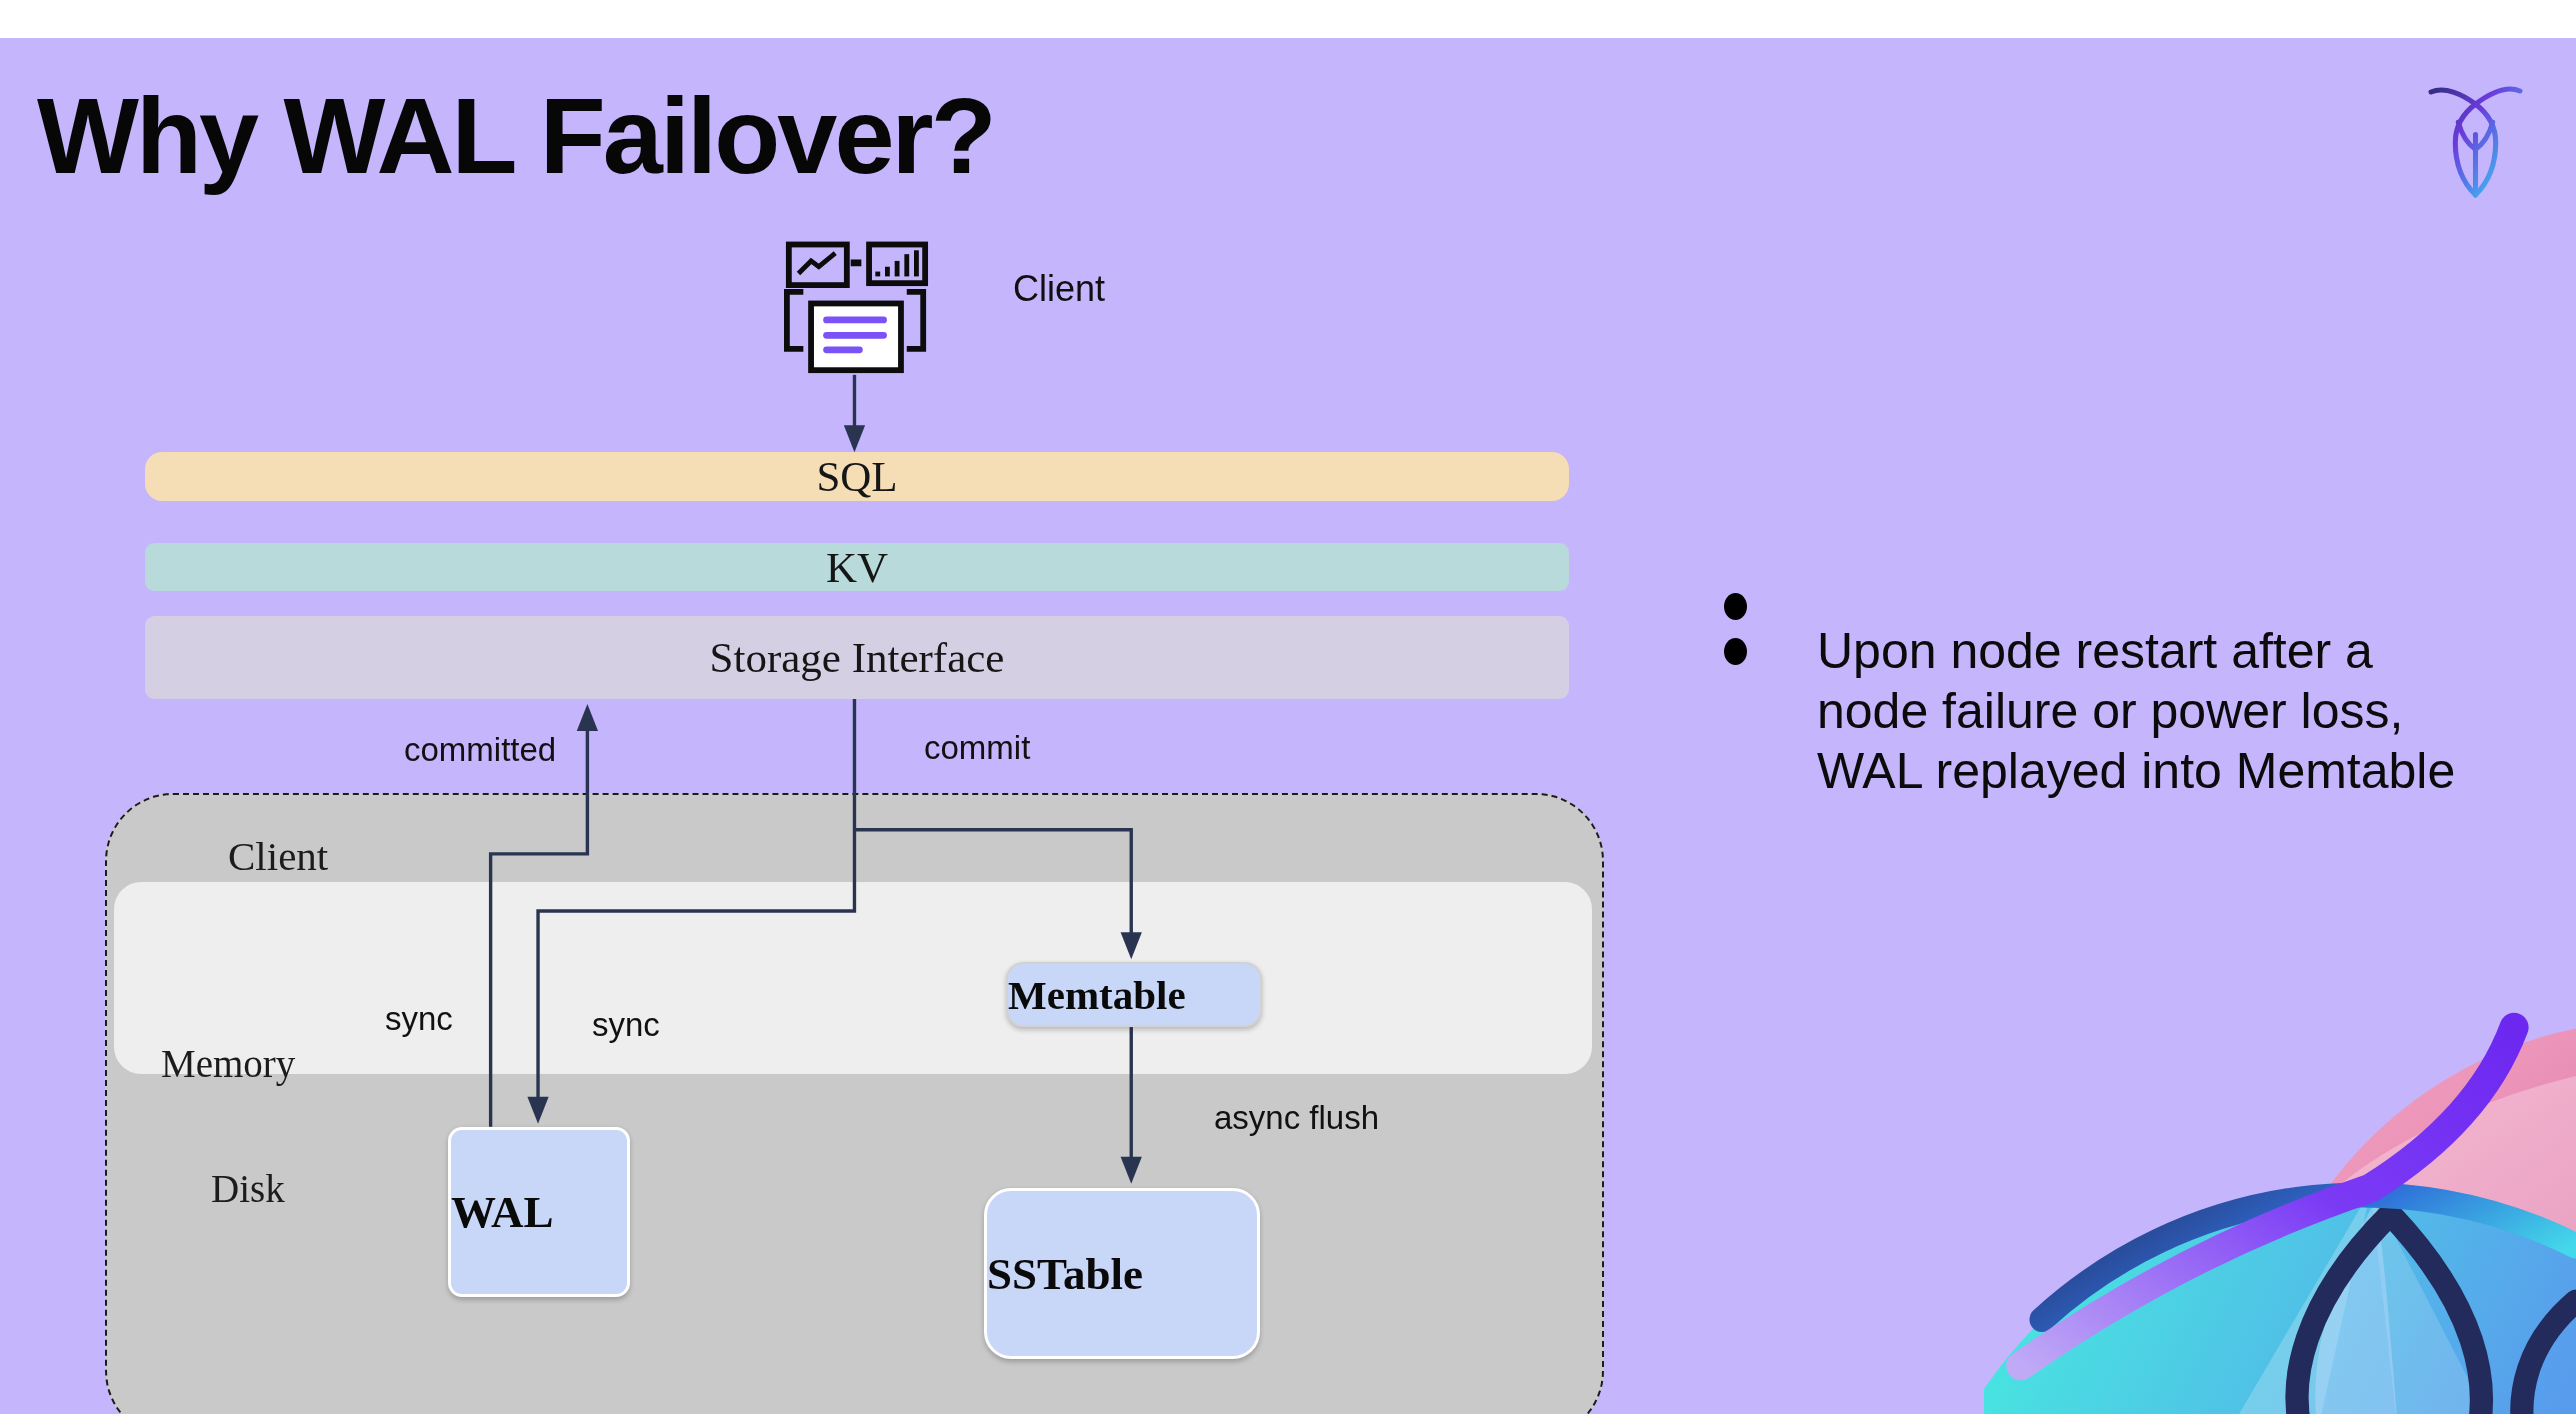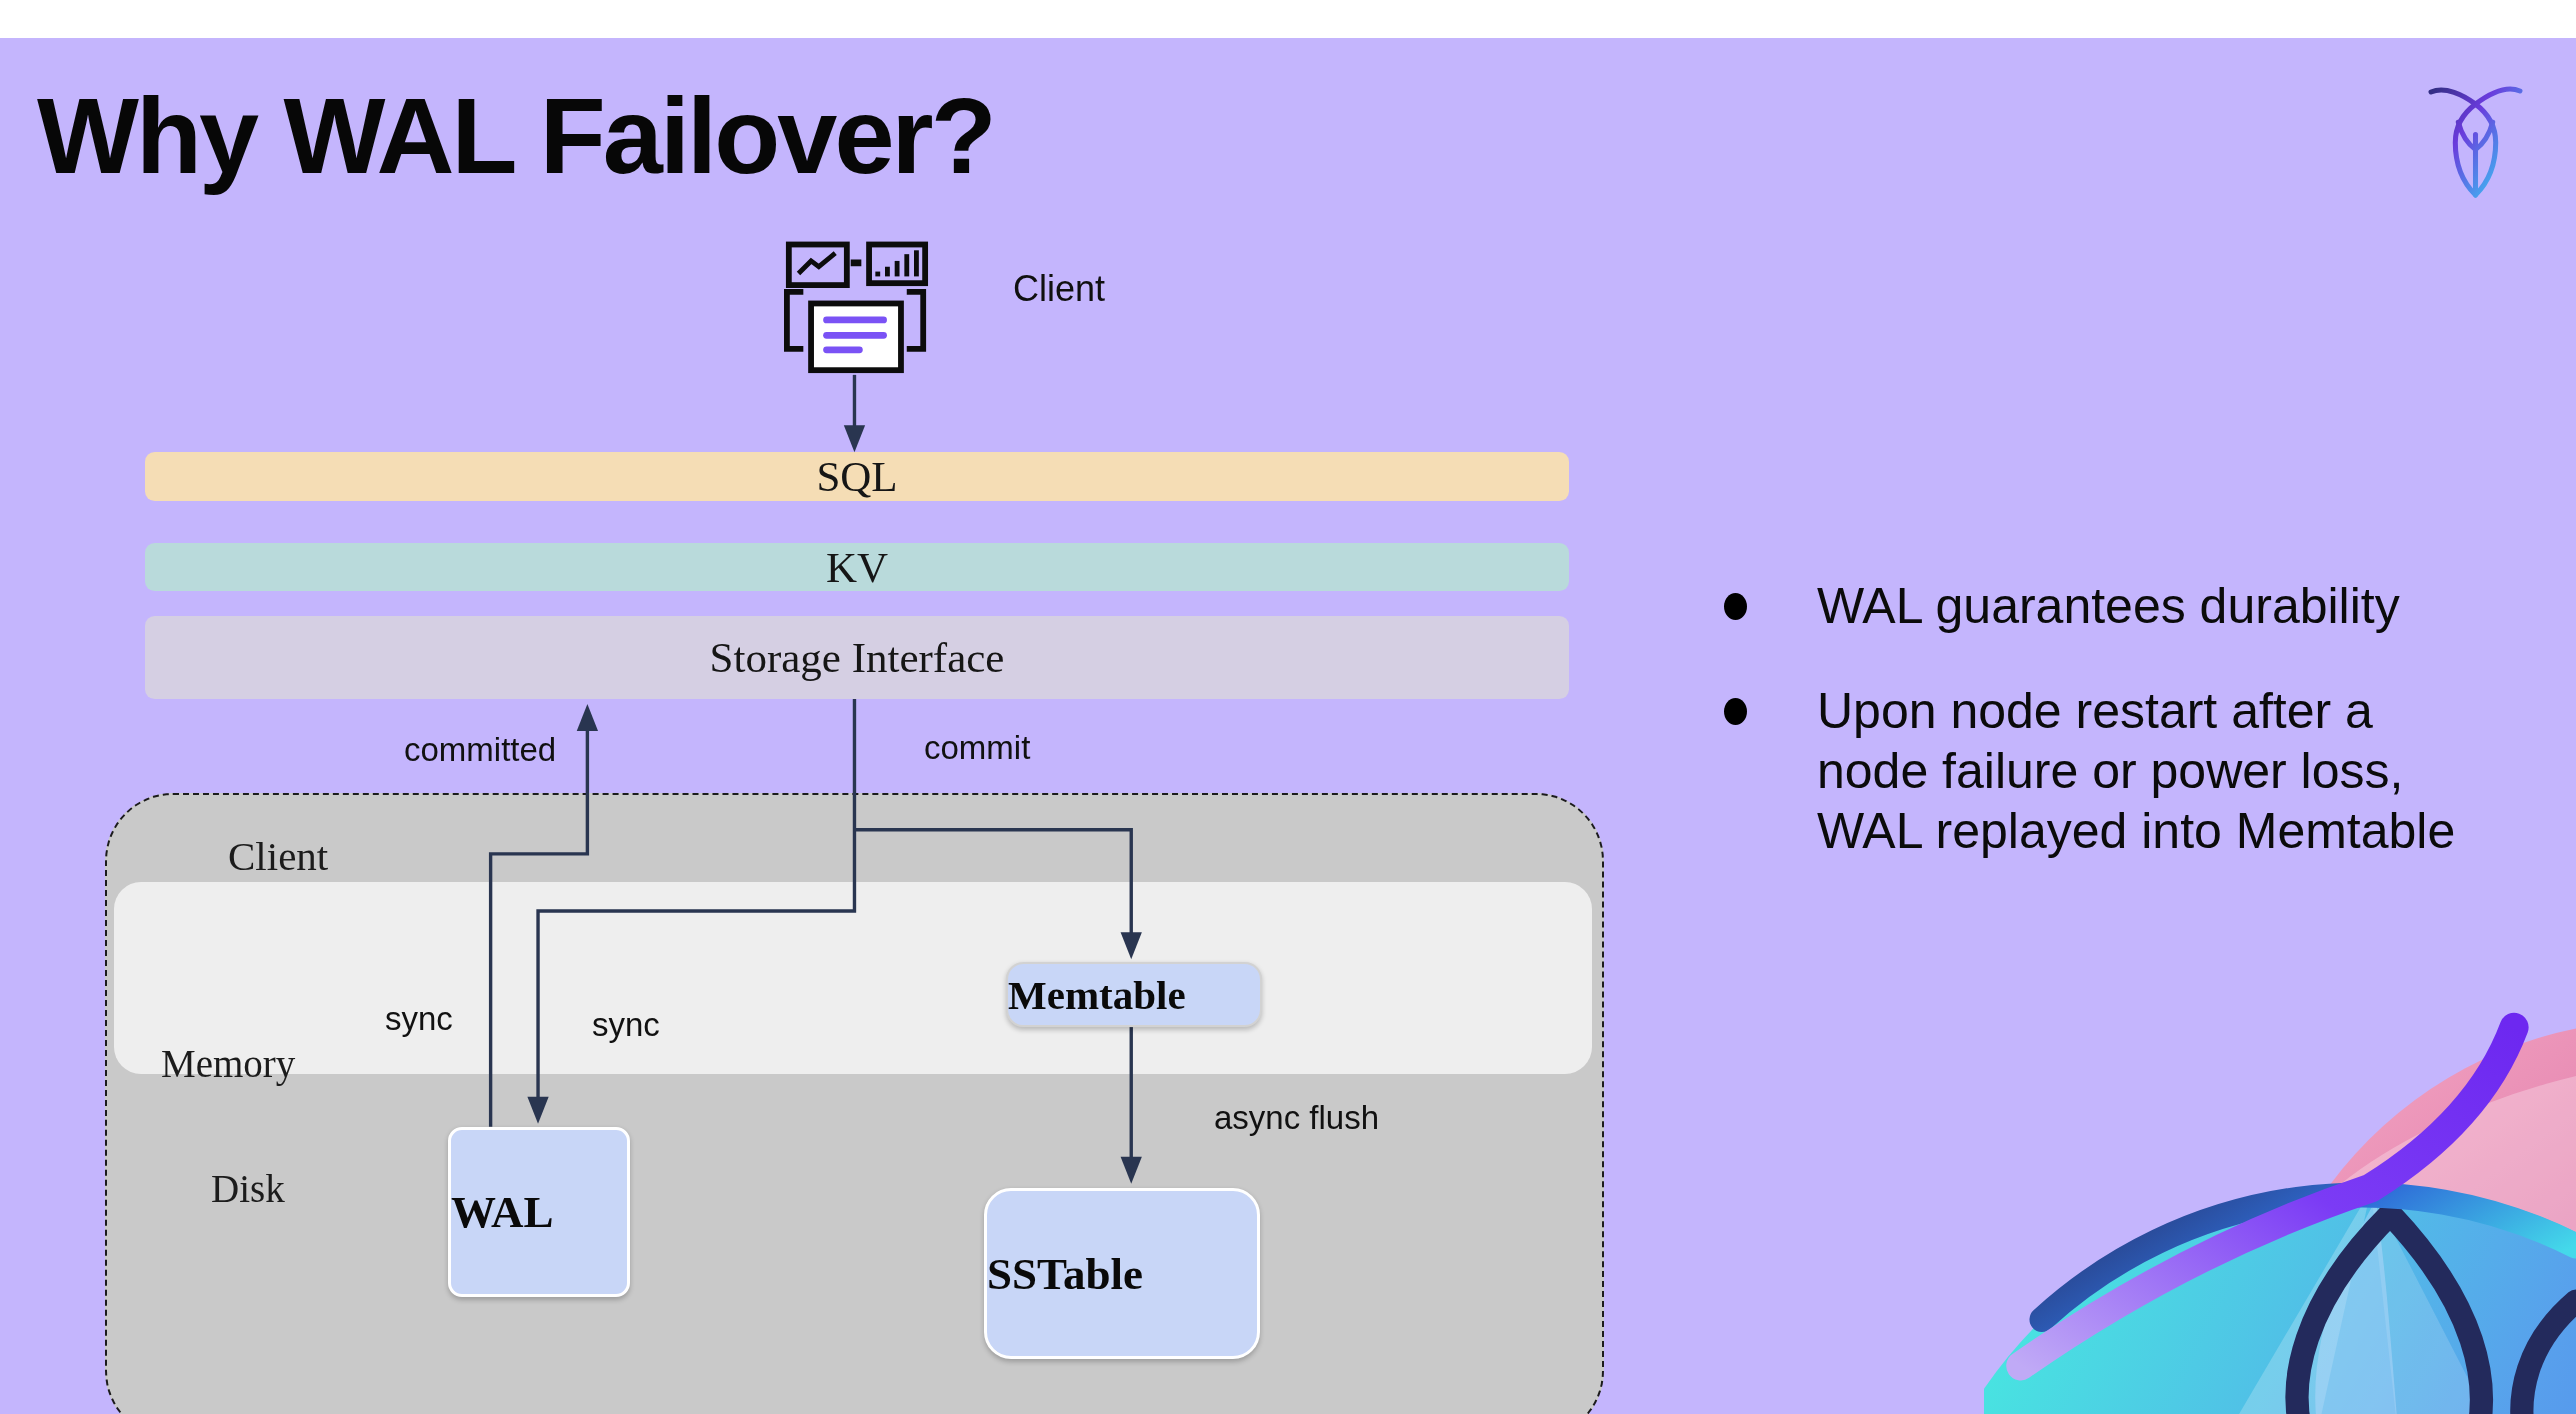--- a/index.html
+++ b/index.html
@@ -5,21 +5,21 @@
   html,body{margin:0;padding:0;background:#ffffff;}
   .slide{position:relative;width:2576px;height:1415px;background:#c4b5fd;overflow:hidden;
          font-family:"Liberation Sans","DejaVu Sans",sans-serif;margin-top:38px;}
   
   .title{position:absolute;left:37px;top:35px;font-size:108px;font-weight:800;
          letter-spacing:-2.9px;color:#070707;font-family:"Liberation Sans","DejaVu Sans",sans-serif;}
   
   .bar{position:absolute;left:145px;width:1424px;border-radius:9.7px;
        display:flex;align-items:center;justify-content:center;
        font-family:"Liberation Serif","DejaVu Serif",serif;font-size:43px;color:#161616;}
-  .bar-sql{top:414px;height:49px;background:#f5ddb5;}
+  .bar-sql{top:414px;height:49px;background:#f5ddb5;border-radius:17px;}
   .bar-kv{top:505px;height:48px;background:#b9dadb;}
   .bar-storage{top:578px;height:83px;background:#d5cfe3;}
   
   .pebble{position:absolute;left:105px;top:755px;width:1499px;height:646px;
           background:#c9c9c9;border:2.9px dashed #1b1b1b;border-radius:68px;box-sizing:border-box;}
   .memory-band{position:absolute;left:114px;top:844px;width:1478px;height:192px;
                background:#eeeeee;border-radius:27px;}
   .zone-label{position:absolute;font-family:"Liberation Serif","DejaVu Serif",serif;color:#1c1c1c;}
   .lbl-pebble{left:228px;top:794px;font-size:41px;}
   .lbl-memory{left:161px;top:1003px;font-size:39px;}
@@ -146,21 +146,20 @@
 
   <div class="edge-label lbl-committed">committed</div>
   <div class="edge-label lbl-commit">commit</div>
   <div class="edge-label lbl-sync1">sync</div>
   <div class="edge-label lbl-sync2">sync</div>
   <div class="edge-label lbl-async">async flush</div>
 
   <div class="bullets">
     <div class="bullet">
       <span class="dot"></span>
-      <span>WAL guarantees durability</span>
     </div>
     <div class="bullet">
       <span class="dot"></span>
       <div>Upon node restart after a</div>
       <div>node failure or power loss,</div>
       <div>WAL replayed into Memtable</div>
     </div>
   </div>
 
   <svg class="brand-svg" width="592" height="447" viewBox="0 0 612 462">

